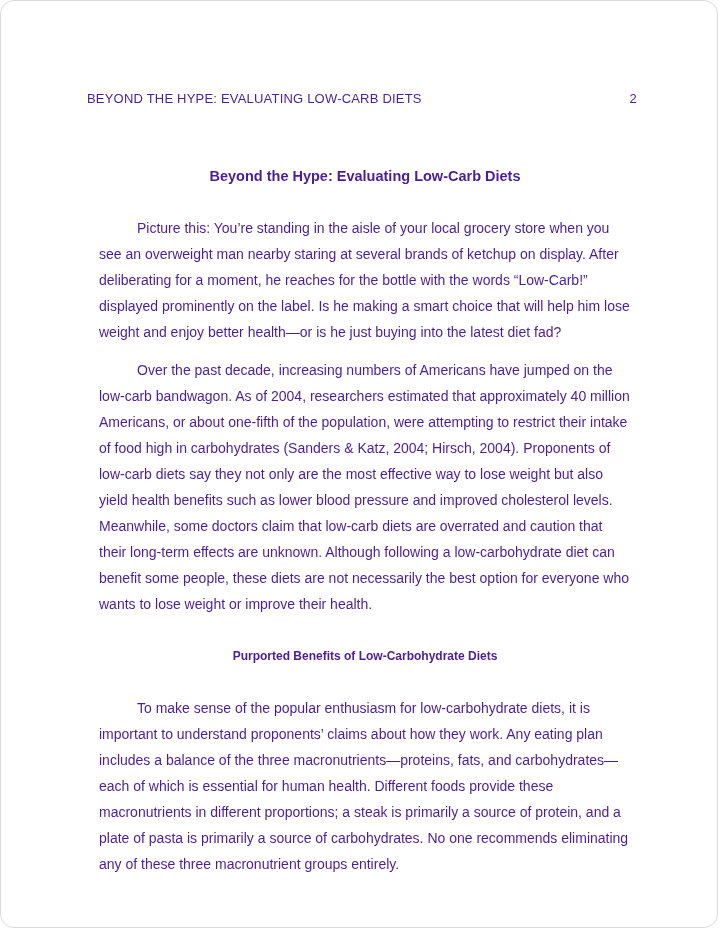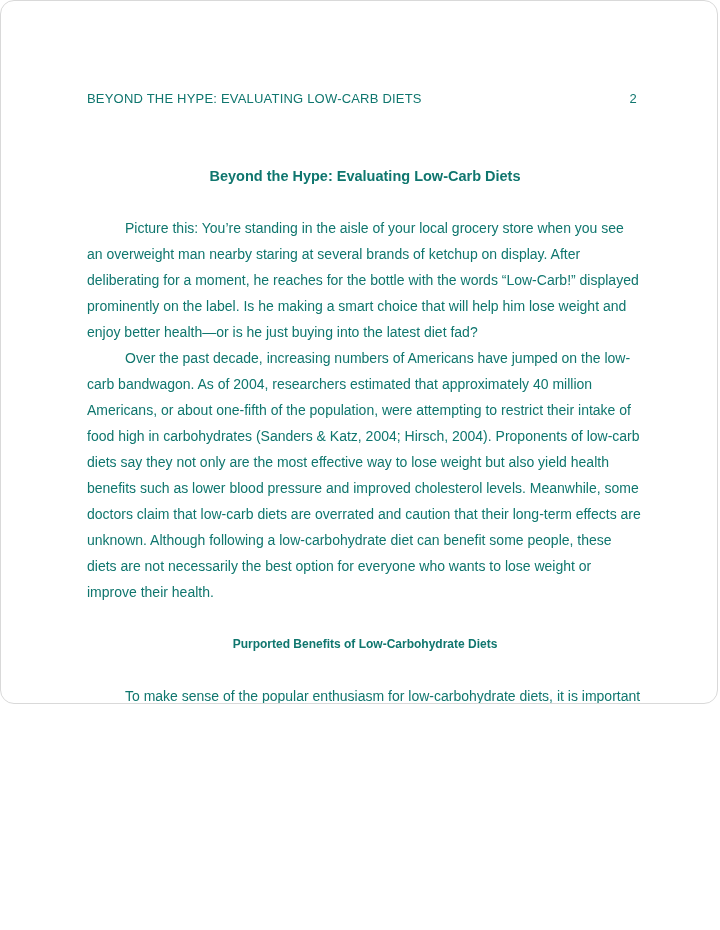--- a/index.html
+++ b/index.html
@@ -3,27 +3,27 @@
 <meta charset="utf-8">
 <style>
   html, body {
     margin: 0;
     padding: 0;
     background: #ffffff;
   }
   .sheet {
     position: relative;
     width: 718px;
-    height: 704px;
+    height: 928px;
     box-sizing: border-box;
     background: #ffffff;
     border: 1px solid #d9d9d9;
     border-radius: 14px;
     font-family: "Liberation Sans", sans-serif;
-    color: #0f766e;
+    color: #4c1d95;
     overflow: hidden;
   }
   .header-row {
     position: absolute;
     top: 90px;
     left: 86px;
     right: 80px;
     display: flex;
     justify-content: space-between;
     align-items: baseline;
@@ -45,21 +45,21 @@
     line-height: 26px;
   }
   .paper-title {
     margin: 0 0 26px 0;
     text-align: center;
     font-size: 14.5px;
     font-weight: bold;
     line-height: 26px;
   }
   .content p {
-    margin: 0;
+    margin: 12px;
     text-indent: 38px;
     text-align: left;
   }
   .section-heading {
     margin: 26px 0 26px 0;
     text-align: center;
     font-size: 12px;
     font-weight: bold;
     line-height: 26px;
   }

